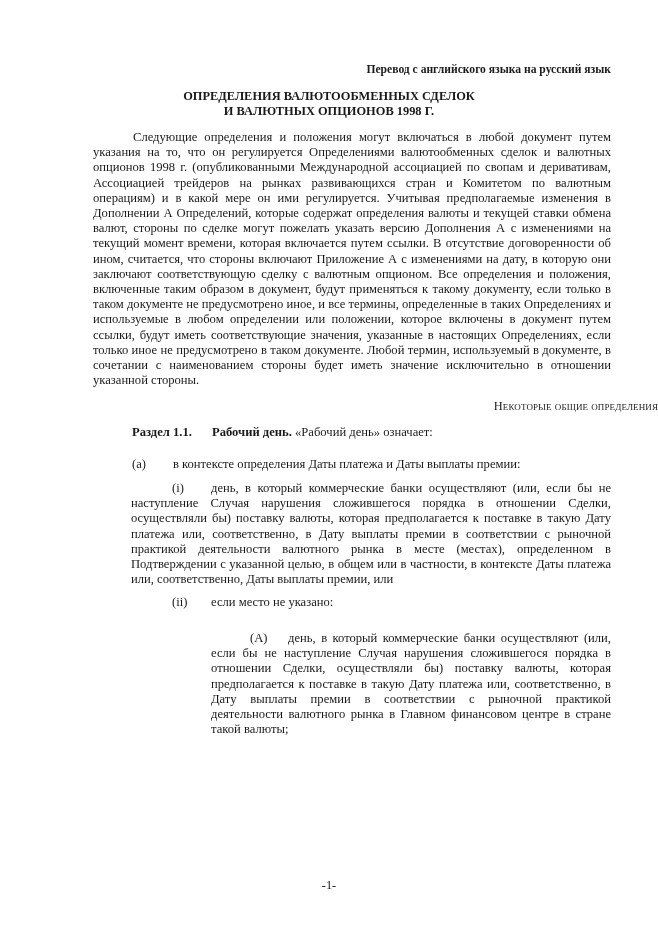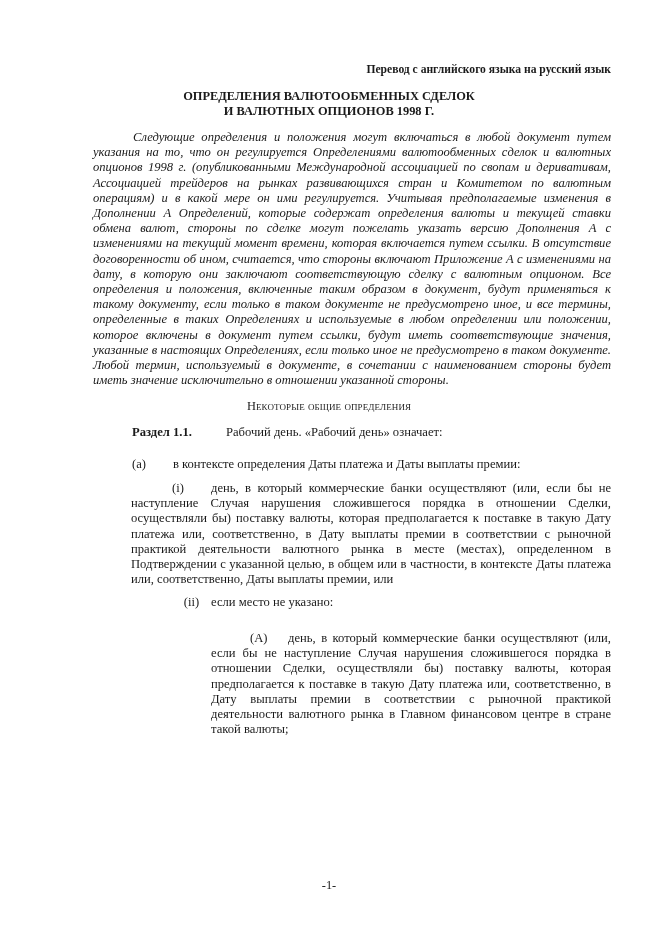--- a/index.html
+++ b/index.html
@@ -44,74 +44,73 @@
     .title div { white-space: nowrap; }
     .block {
       position: absolute;
       text-align: justify;
     }
     .intro {
       top: 130px;
       left: 93px;
       width: 518px;
       text-indent: 40px;
-      font-style: italic;
     }
     .part-title {
       position: absolute;
       top: 369px;
       left: 0;
       width: 658px;
       text-align: center;
       font-weight: bold;
       font-size: 12.4px;
     }
     .part-subtitle {
       position: absolute;
       top: 399px;
       left: 0;
       width: 658px;
-      text-align: center;
+      text-align: right;
       font-size: 12.4px;
       font-variant: small-caps;
       letter-spacing: 0.1px;
     }
     .section-head {
       position: absolute;
       top: 425px;
       left: 132px;
       white-space: nowrap;
     }
     .section-head .num {
       font-weight: bold;
       display: inline-block;
       width: 80px;
     }
-    .section-head .term { font-weight: normal; margin-left: 14px; }
+    .section-head .term { font-weight: bold; }
     .item-a {
       position: absolute;
       top: 457px;
       left: 132px;
       white-space: nowrap;
     }
     .item-a .lbl { display: inline-block; width: 41px; }
     .item-i {
       top: 481px;
       left: 131px;
       width: 480px;
       text-indent: 41px;
     }
     .item-i .lbl { display: inline-block; width: 39px; text-indent: 0; }
     .item-ii {
       position: absolute;
       top: 595px;
       left: 172px;
       white-space: nowrap;
     }
-    .item-ii .lbl { display: inline-block; width: 39px; text-align: center; }
+    .item-ii .lbl { display: inline-block; width: 39px; }
     .item-A { top: 631px; left: 211px; width: 400px; text-indent: 39px; }
     .item-B { top: 717px; left: 211px; width: 400px; text-indent: 39px; }
     .item-C { top: 788px; left: 211px; width: 400px; text-indent: 39px; }
     .item-A .lbl, .item-B .lbl, .item-C .lbl {
       display: inline-block;
       width: 38px;
       text-indent: 0;
     }
     .page-number {
       position: absolute;

